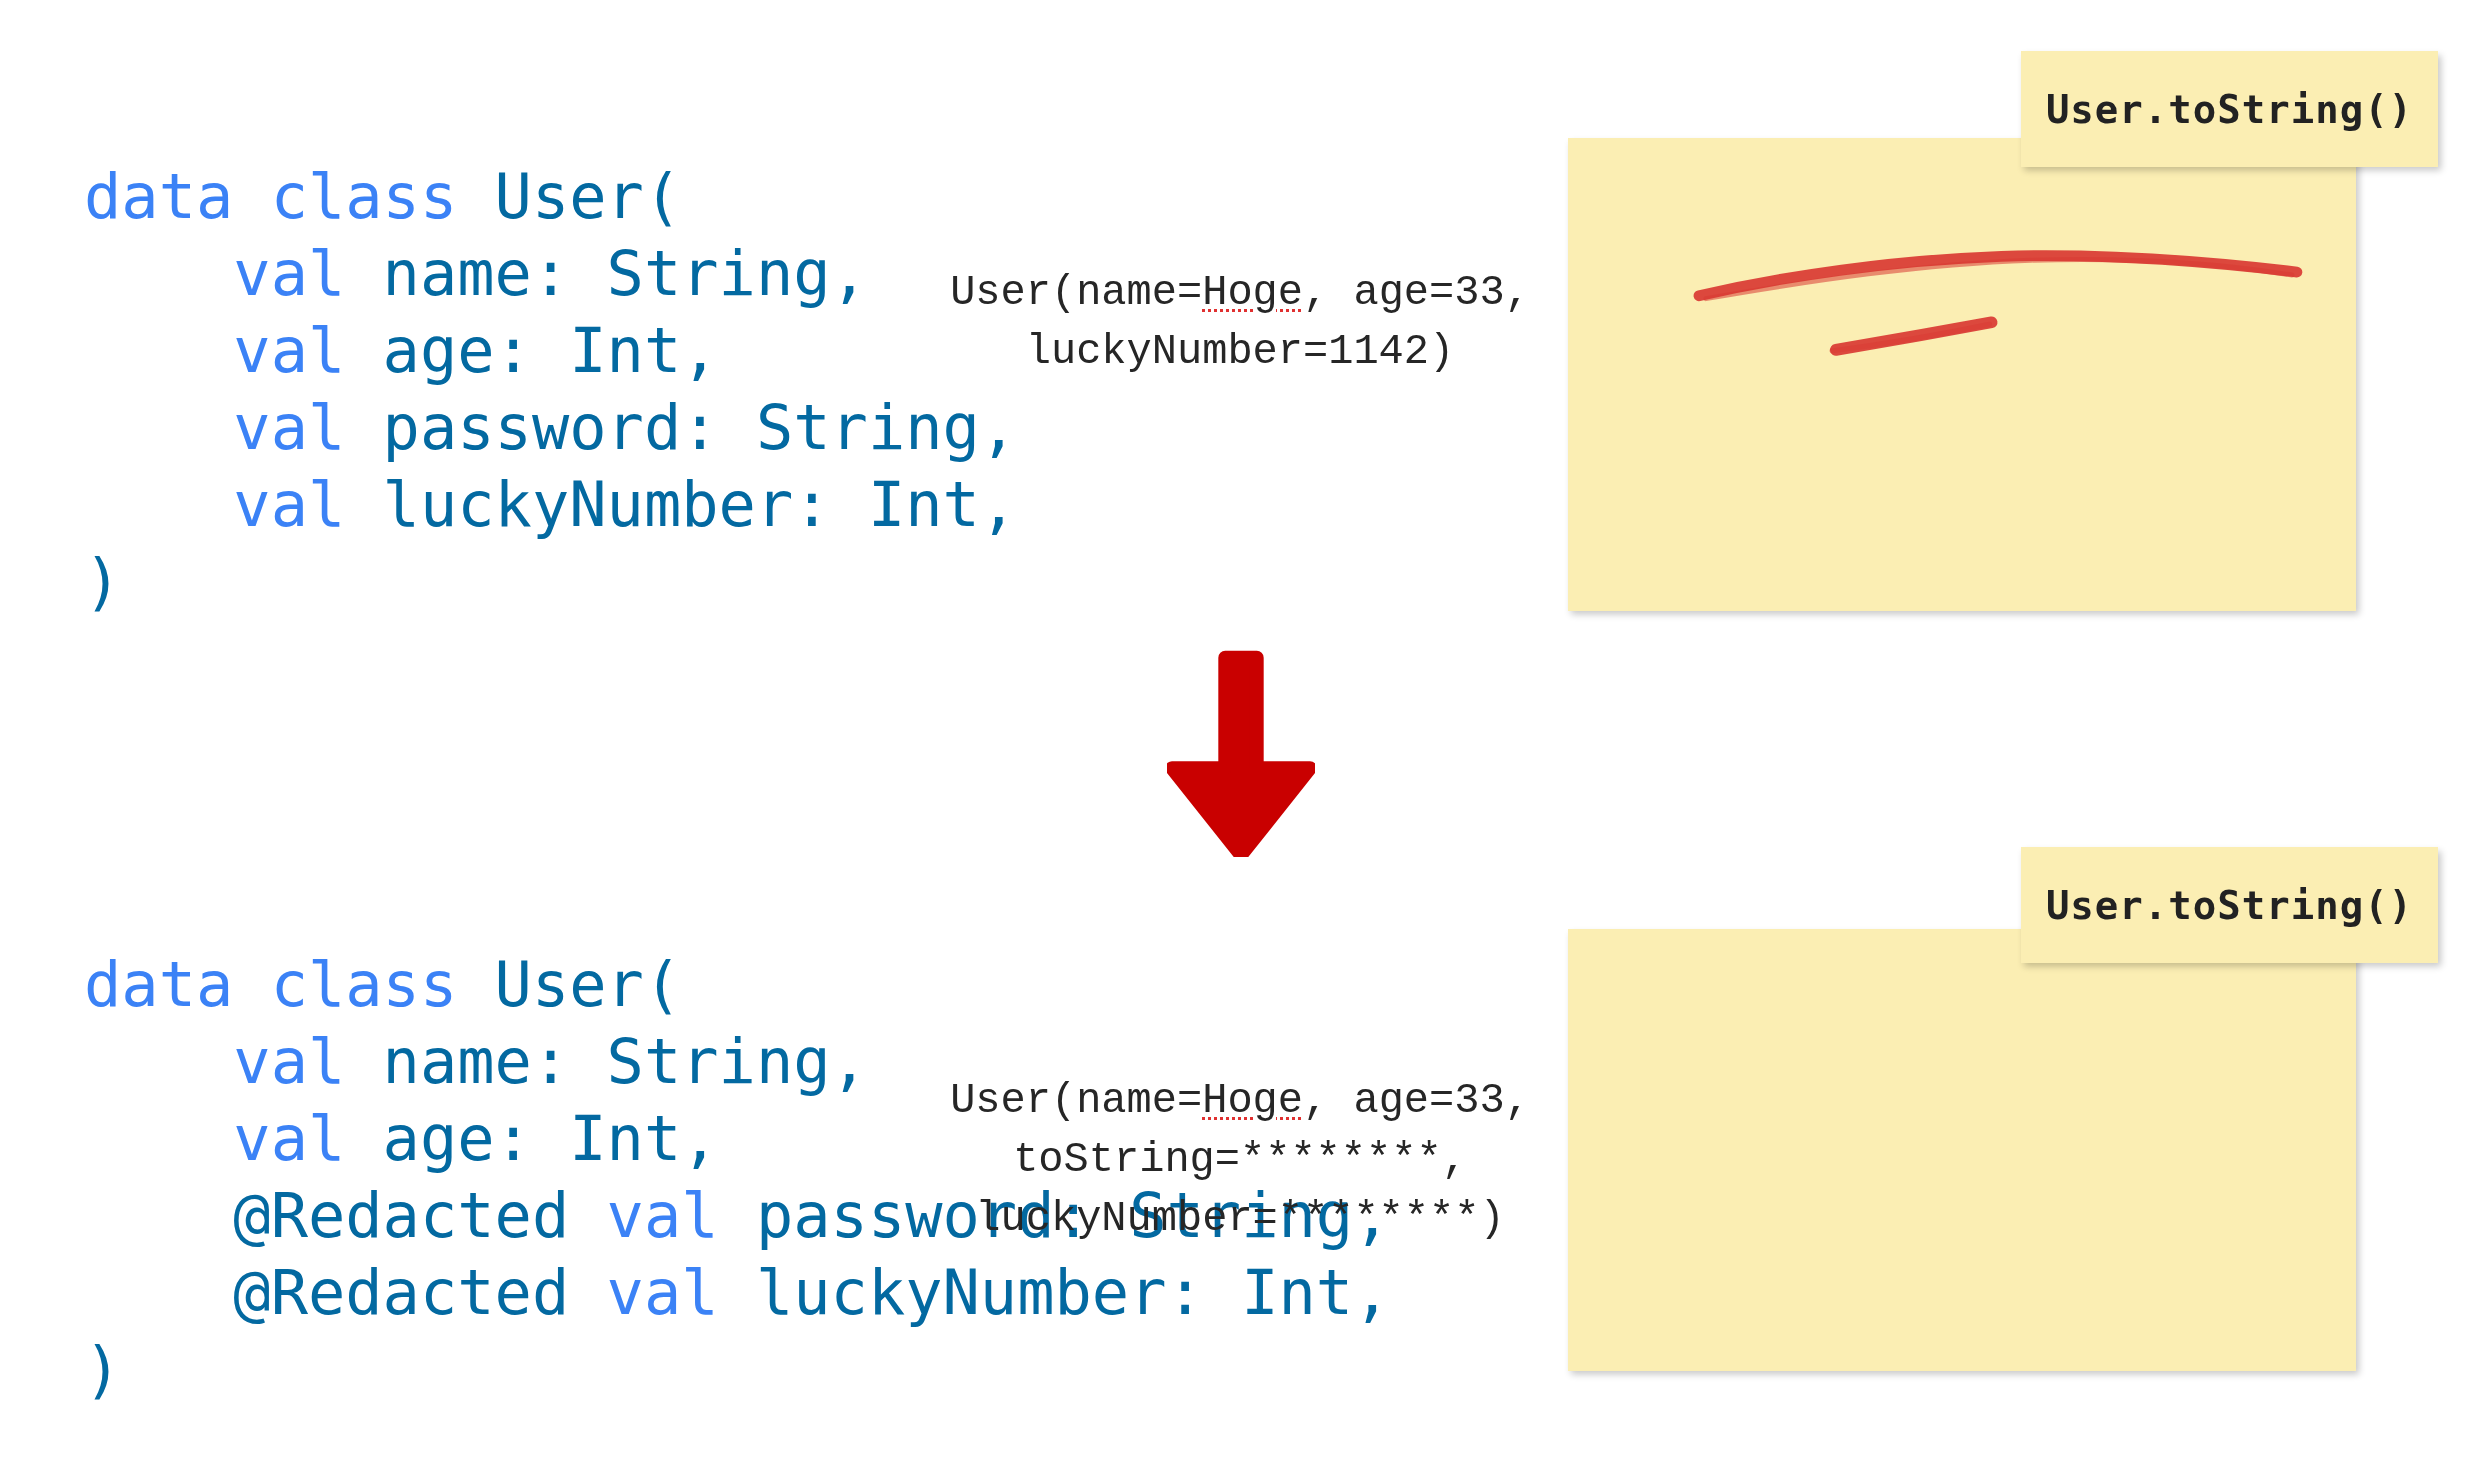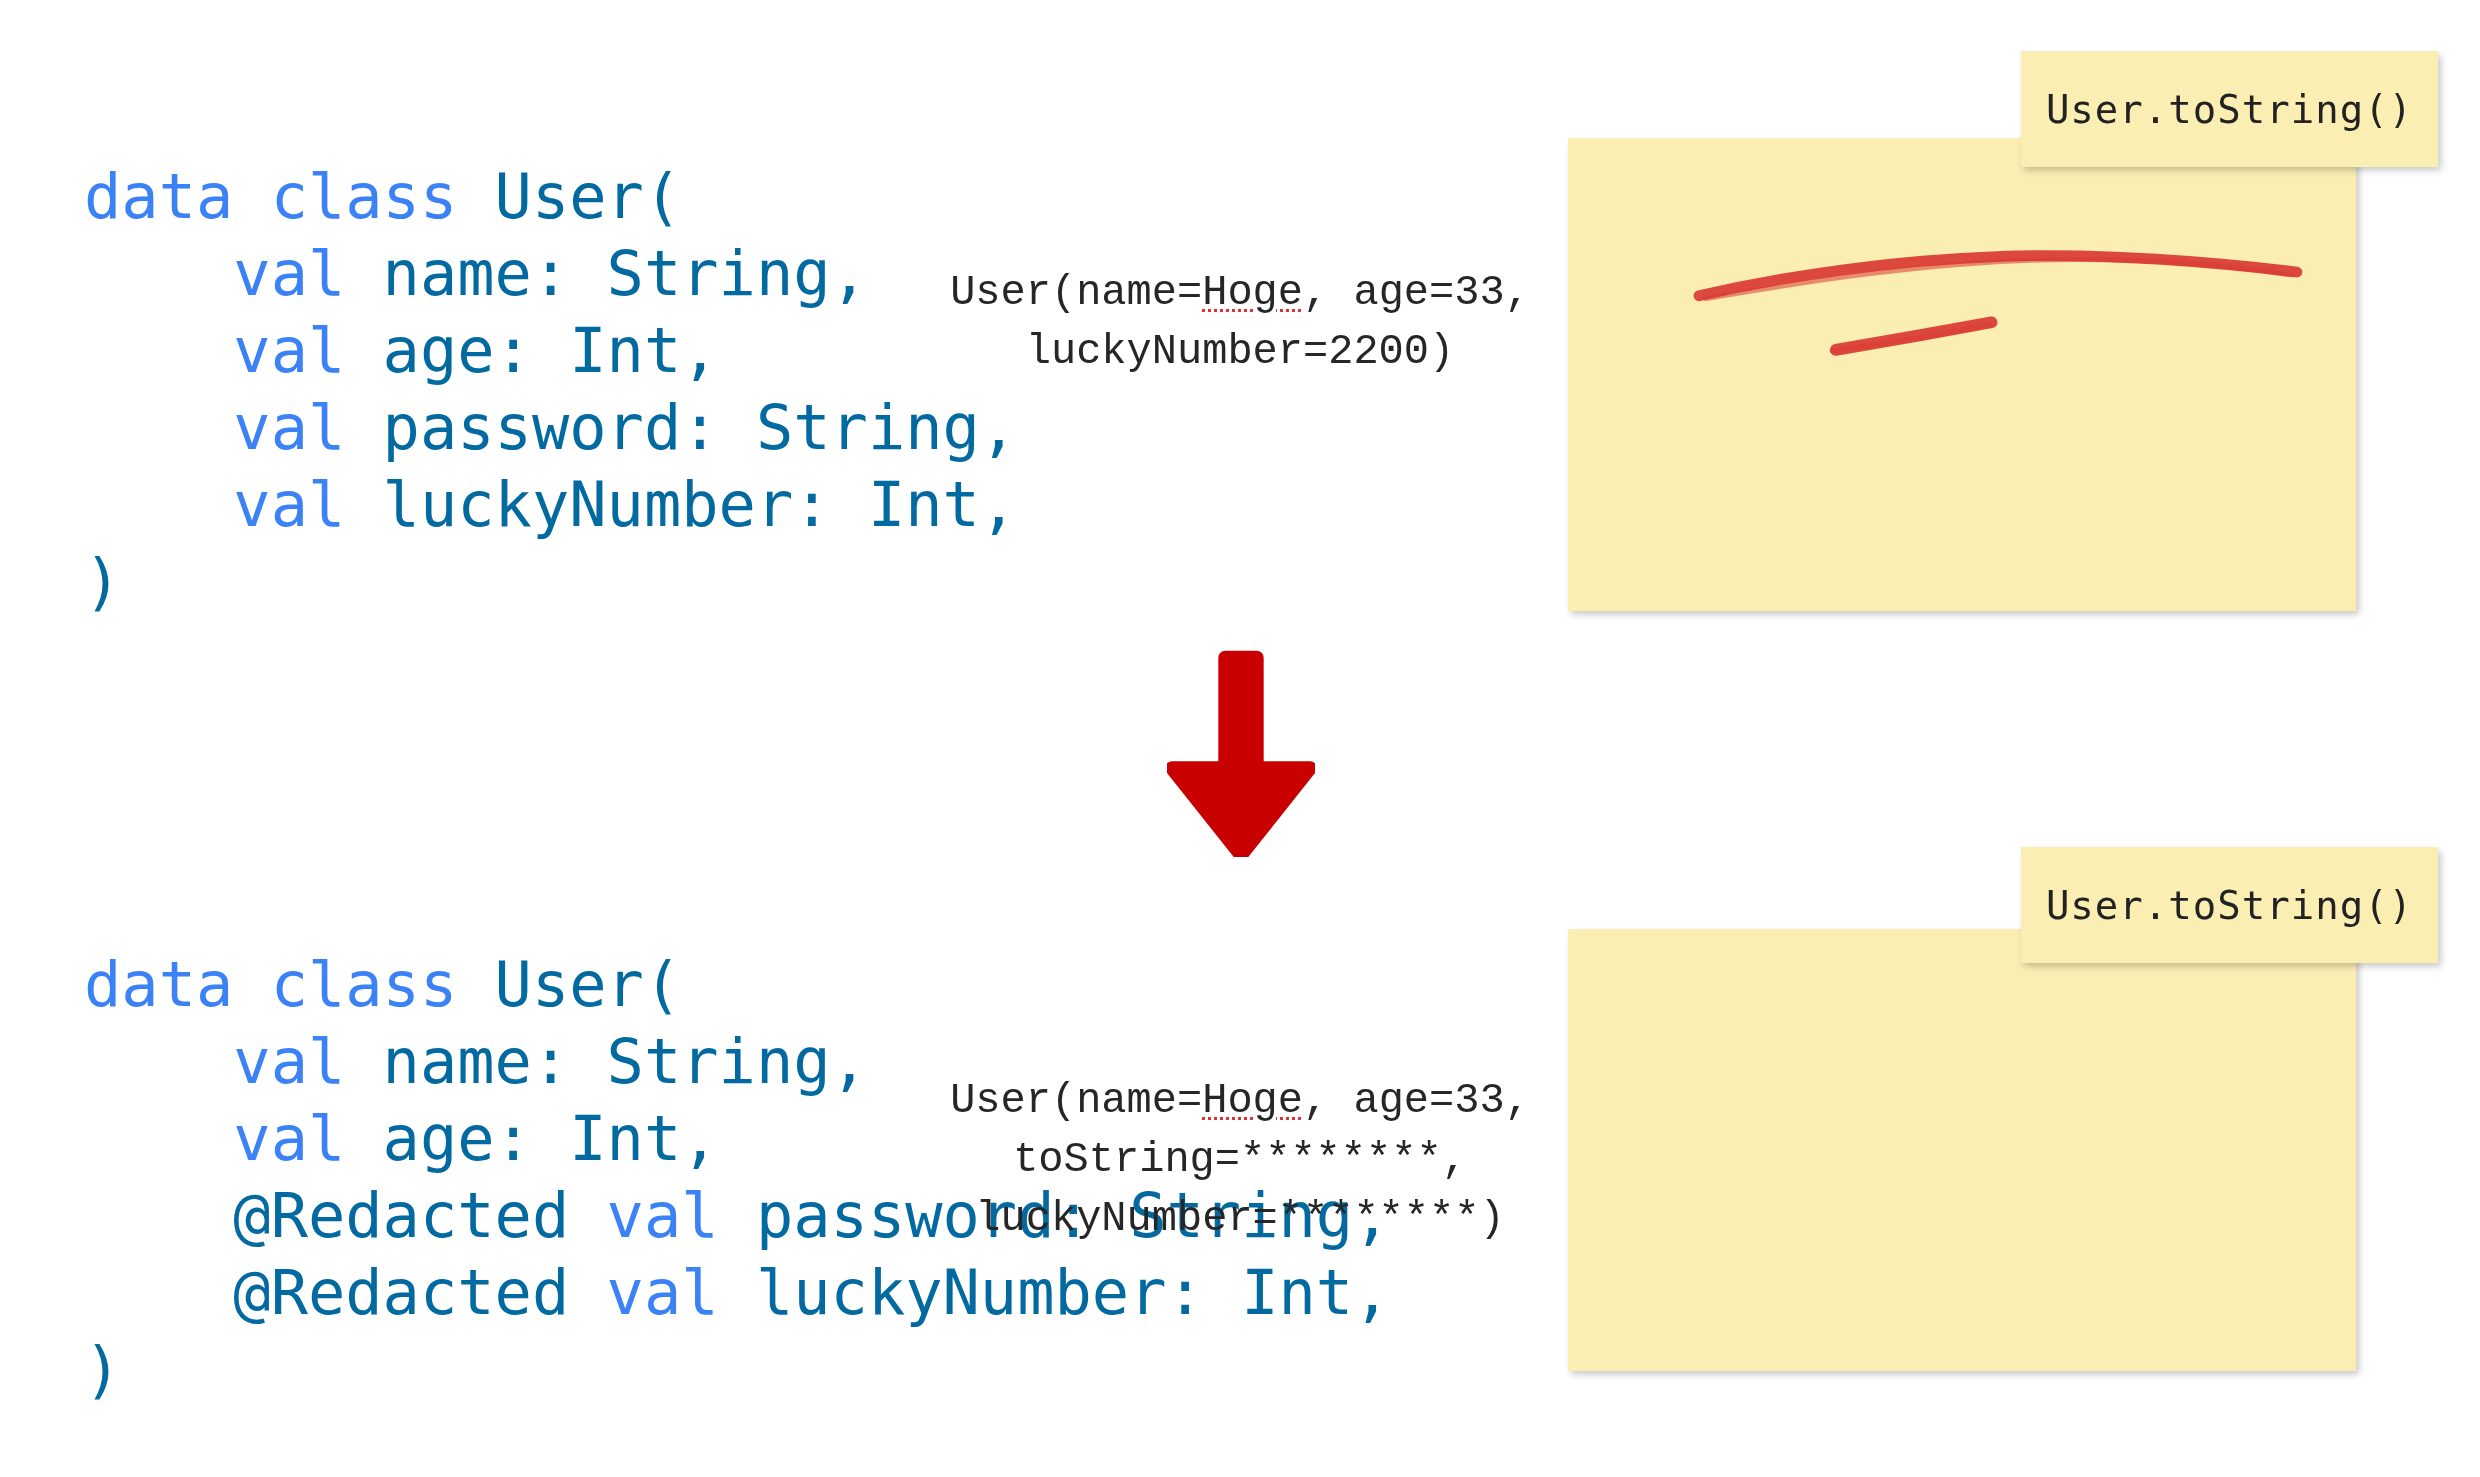--- a/index.html
+++ b/index.html
@@ -39,21 +39,21 @@
     box-shadow: 3px 3.9px 6.9px rgba(0,0,0,0.22);
   }
   .note-label {
     position: absolute;
     background: #fbeeb3;
     box-shadow: 3px 3.9px 6.9px rgba(0,0,0,0.22);
     display: flex;
     align-items: center;
     justify-content: center;
     font-family: "DejaVu Sans Mono", "Liberation Mono", monospace;
-    font-weight: normal;
+    font-weight: bold;
     font-size: 39px;
     color: #222222;
     letter-spacing: 1px;
   }
   .note-body {
     position: absolute;
     left: 0;
     right: 0;
     text-align: center;
     font-family: Liberation Mono, monospace;
@@ -115,21 +115,21 @@
 </div>
 
 <div class="code-block" id="code-after"><div><span class="kw">data class </span><span class="pln">User(</span></div><div><span class="pln">    </span><span class="kw">val</span><span class="pln"> name: String,</span></div><div><span class="pln">    </span><span class="kw">val</span><span class="pln"> age: Int,</span></div><div><span class="pln">    </span><span class="ann">@Redacted</span><span class="pln"> </span><span class="kw">val</span><span class="pln"> password: String,</span></div><div><span class="pln">    </span><span class="ann">@Redacted</span><span class="pln"> </span><span class="kw">val</span><span class="pln"> luckyNumber: Int,</span></div><div><span class="pln">)</span></div></div>
 
 <div class="sticky-note" id="note-top"></div>
 
 <div class="note-label" id="note-top-label">
   <span>User.toString()</span>
 </div>
 
-<div class="note-body" id="note-top-body"><div><span>User(name=</span><span class="spell">Hoge</span><span>, age=33,</span></div><div><span>luckyNumber=2200)</span></div></div>
+<div class="note-body" id="note-top-body"><div><span>User(name=</span><span class="spell">Hoge</span><span>, age=33,</span></div><div><span>luckyNumber=1142)</span></div></div>
 
 <div id="marker-overlay">
   <svg width="788" height="473" viewBox="0 0 800 480" xmlns="http://www.w3.org/2000/svg">
 
     <path d="M 133 160 C 220 140, 330 124, 440 120 C 540 117, 640 124, 740 136" fill="none" stroke="#d93a33" stroke-width="11" stroke-linecap="round" opacity="0.92"></path>
     <path d="M 140 163 C 250 144, 360 128, 470 124 C 570 121, 660 127, 735 139" fill="none" stroke="#d93a33" stroke-width="5" stroke-linecap="round" opacity="0.55"></path>
 
     <path d="M 272 215 C 320 207, 380 196, 430 187" fill="none" stroke="#d93a33" stroke-width="12" stroke-linecap="round" opacity="0.92"></path>
     <path d="M 268 216 C 330 208, 390 197, 428 189" fill="none" stroke="#d93a33" stroke-width="5" stroke-linecap="round" opacity="0.5"></path>
   </svg>

